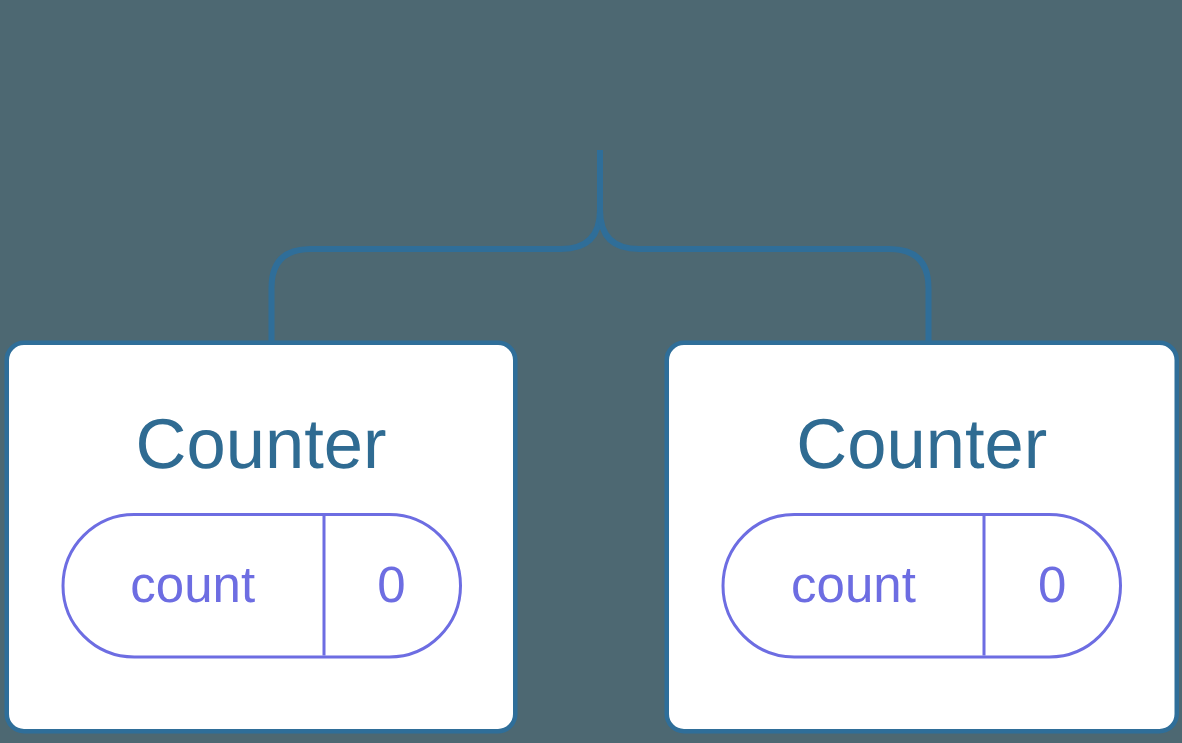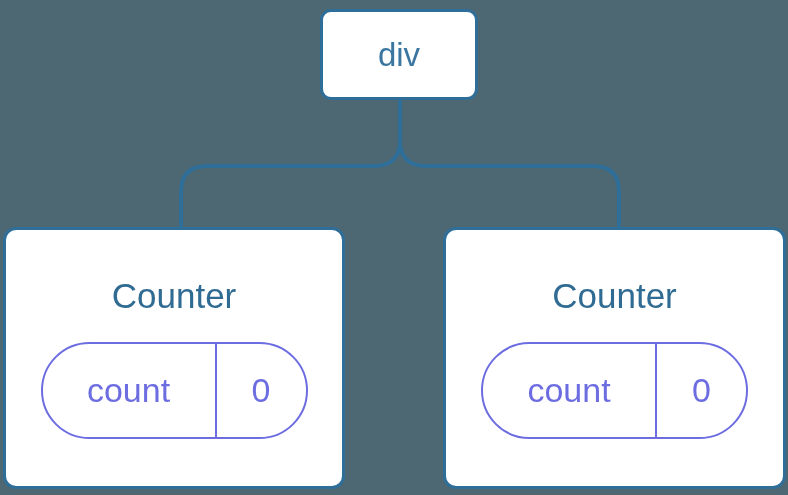--- a/index.html
+++ b/index.html
@@ -55,21 +55,21 @@
     border: 3px solid var(--color-node-border, #2f6e99);
     border-radius: 13px;
     display: flex;
     flex-direction: column;
     align-items: center;
   }
   .card-left  { left: 3px;   width: 342px; }
   .card-right { left: 443px; width: 343px; }
   .card-title {
     margin-top: 44px;
-    font-size: 35px;
+    font-size: 47px;
     font-weight: 500;
     line-height: 44px;
     color: var(--color-component-title, #2f6b92);
     text-align: center;
   }
   .pill {
     margin-top: 24px;
     width: 267px;
     height: 97px;
     box-sizing: border-box;
@@ -98,23 +98,20 @@
 </head>
 <body>
 
 <div class="stage">
 
   <svg class="edges" viewBox="0 0 788 495" aria-hidden="true">
     <path d="M400 100 L400 140 Q400 166 374 166 L207 166 Q181 166 181 192 L181 228"></path>
     <path d="M400 100 L400 140 Q400 166 426 166 L593 166 Q619 166 619 192 L619 228"></path>
   </svg>
 
-  <div class="node-root">
-    <span>div</span>
-  </div>
 
   <div class="card card-left">
     <div class="card-title">Counter</div>
     <div class="pill">
       <span class="pill-key">count</span>
       <span class="pill-val">0</span>
     </div>
   </div>
 
   <div class="card card-right">

